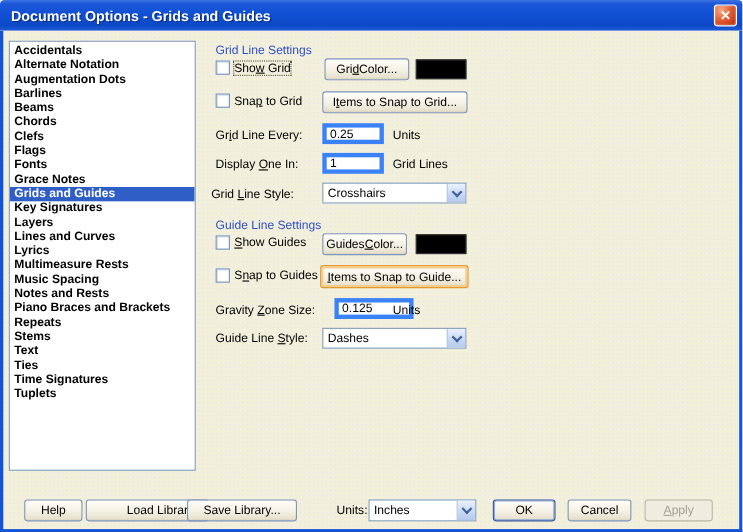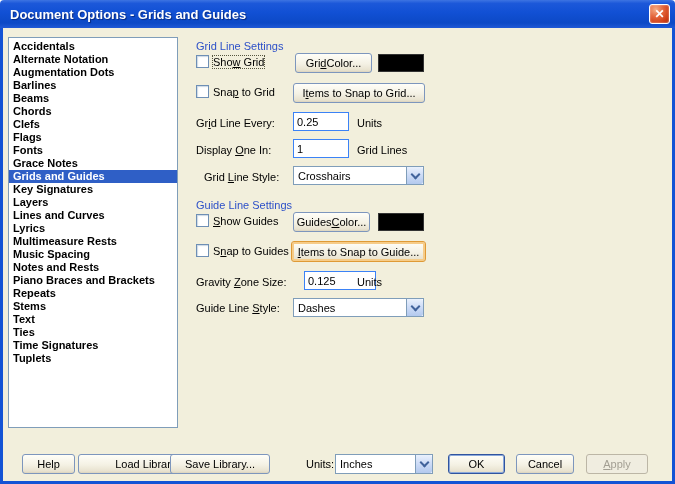--- a/index.html
+++ b/index.html
@@ -69,21 +69,21 @@
     background:linear-gradient(180deg,#fffef8 0%,#f4f1e4 55%,#e8e2cf 90%,#dbd3bd 100%);
     font-size:11px;color:#000;cursor:default;white-space:nowrap;
   }
   .btn.default{border-color:#30549f;box-shadow:inset 0 0 0 1px #8aa8da;}
   .btn.focus-orange{border-color:#df9a36;box-shadow:inset 0 0 0 2px #f6cc89;}
   .btn.disabled{color:#a39f93;background:#f0ede0;border-color:#bcb6a6;box-shadow:none;}
 
   
   .tfield{
     position:absolute;box-sizing:border-box;height:19px;
-    border:1px solid #3b82f6;background:#fff;
+    border:4px solid #3b82f6;background:#fff;
     font-family:"Liberation Sans",sans-serif;font-size:11px;padding:1px 3px;
   }
 
   
   .combo{
     position:absolute;box-sizing:border-box;height:19px;
     border:1px solid #7f9db9;background:#fff;
     display:flex;align-items:center;cursor:default;
   }
   .combo .val{flex:1;padding-left:4px;white-space:nowrap;overflow:hidden;}
@@ -152,21 +152,21 @@
   <div class="btn" style="left:293px;top:83px;width:132px;height:20px;">I<u>t</u>ems to Snap to Grid...</div>
 
   <div class="lbl" style="left:196px;top:117px;">Gr<u>i</u>d Line Every:</div>
   <input class="tfield" style="left: 293px; top: 112px; width: 56px;" value="0.25">
   <div class="lbl" style="left:357px;top:117px;">Units</div>
 
   <div class="lbl" style="left:196px;top:144px;">Display <u>O</u>ne In:</div>
   <input class="tfield" style="left: 293px; top: 139px; width: 56px;" value="1">
   <div class="lbl" style="left:357px;top:144px;">Grid Lines</div>
 
-  <div class="lbl" style="left:204px;top:171px;text-align:right;">Grid <u>L</u>ine Style:</div>
+  <div class="lbl" style="left:192px;top:171px;text-align:right;">Grid <u>L</u>ine Style:</div>
   <div class="combo" style="left:293px;top:166px;width:131px;">
     <div class="val">Crosshairs</div>
     <div class="arrow">
         <div class="chev"></div>
       </div>
   </div>
 
   <div class="sect" style="left:196px;top:199px;">Guide Line Settings</div>
 
   <div class="cb" style="left:196px;top:214px;"></div>

